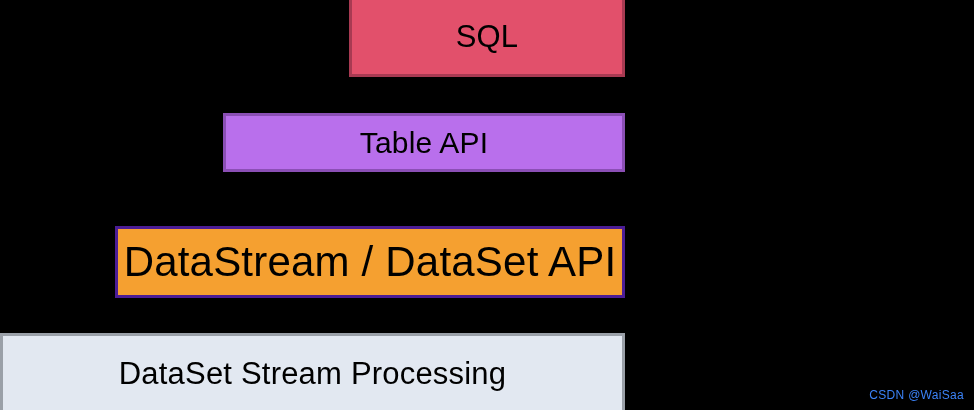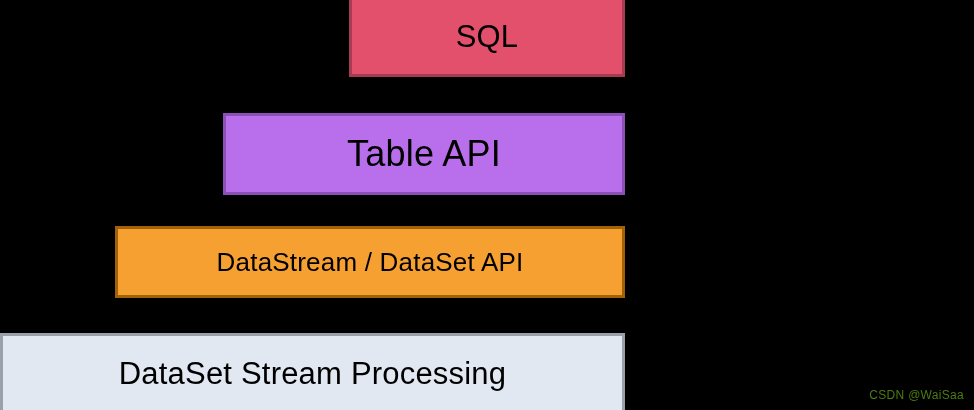--- a/index.html
+++ b/index.html
@@ -36,48 +36,48 @@
     width: 276px;
     height: 81px;
     background: #E2506B;
     border: 3px solid #A83A52;
     font-size: 31px;
   }
   #layer-table-api {
     left: 223px;
     top: 113px;
     width: 402px;
-    height: 82px;
+    height: 59px;
     background: #B96FEC;
     border: 3px solid #8B4FB5;
-    font-size: 36px;
+    font-size: 30px;
   }
   #layer-datastream {
     left: 115px;
     top: 226px;
     width: 510px;
     height: 72px;
     background: #F5A030;
-    border: 3px solid #a16207;
-    font-size: 26px;
+    border: 3px solid #4c1d95;
+    font-size: 42px;
   }
   #layer-stateful {
     left: 0px;
     top: 333px;
     width: 625px;
     height: 81px;
     background: #E2E8F1;
     border: 3px solid #9AA0A8;
     font-size: 31px;
   }
   #watermark {
     position: absolute;
     right: 10px;
     bottom: 8px;
-    color: #4d7c0f;
+    color: #3b82f6;
     font-size: 12px;
     font-family: "Liberation Sans", sans-serif;
     letter-spacing: 0.3px;
     user-select: none;
   }
 </style>
 </head>
 <body>
 
 <div id="canvas">

